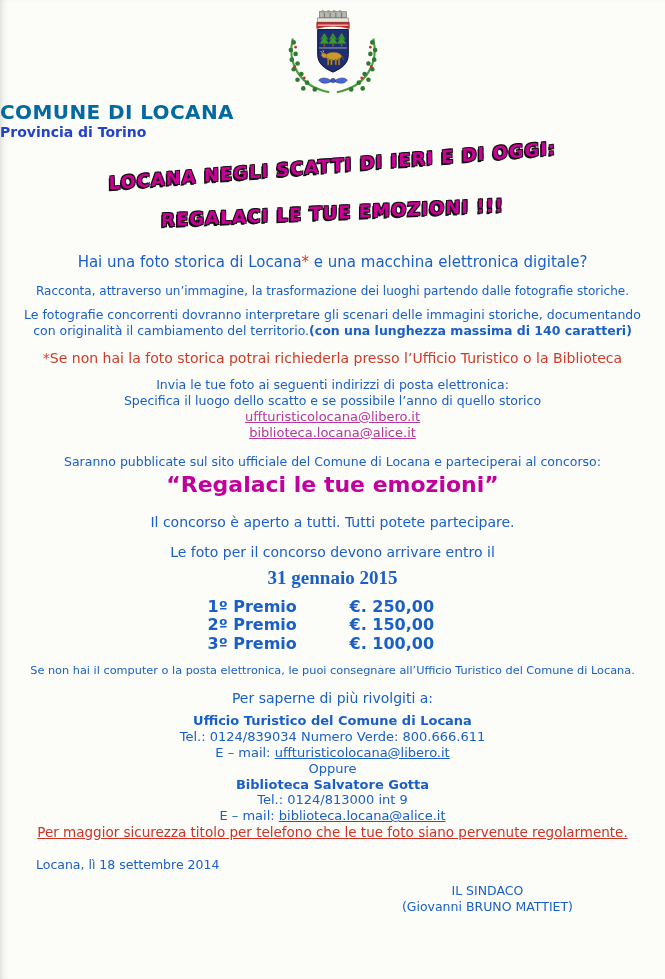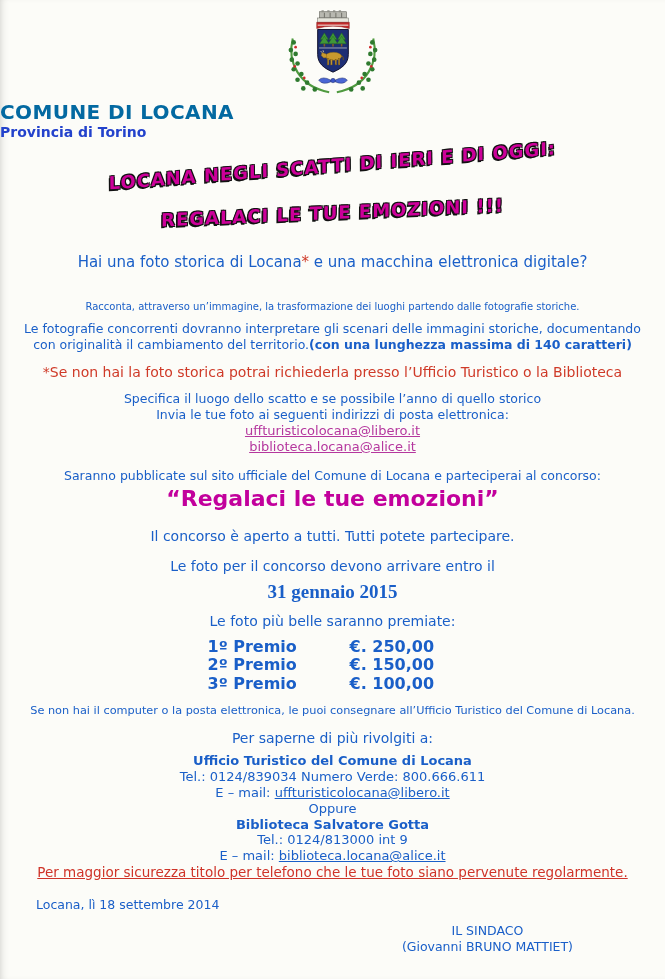--- a/index.html
+++ b/index.html
@@ -14,21 +14,21 @@
   .wrap{padding:0 14px;text-align:center;}
   .crest{display:block;margin:6px auto 0;}
   h1.muni{margin:3px 0 0;font-size:20px;font-weight:bold;color:#0369a1;letter-spacing:.4px;line-height:1.15;}
   h2.prov{margin:0;font-size:14px;font-weight:bold;color:#2342cc;line-height:1.2;}
   .wa{font-weight:bold;color:#cc0099;width:fit-content;margin:0 auto;letter-spacing:1px;
       text-shadow:-1.6px 1.8px 0 #111,1px 1px 0 #111,-1px -1px 0 #111,1px -1px 0 #111;}
   .wa1{font-size:18px;margin-top:14px;transform:rotate(-4.5deg) skewX(-4deg);}
   .wa2{font-size:18px;margin-top:26px;transform:rotate(-2.5deg) skewX(-3deg);}
   p{margin:0;}
   .question{margin-top:30px;font-size:15px;white-space:nowrap;}
-  .p1{margin-top:30px;font-size:10px;white-space:nowrap;text-align:center;}
+  .p1{margin-top:13px;font-size:12px;white-space:nowrap;text-align:center;}
   .p2{margin-top:9px;font-size:12.5px;line-height:1.3;}
   .bold{font-weight:bold;}
   .red{color:#cf3a28;}
   .rednote{margin-top:11px;font-size:14px;color:#cf3a28;white-space:nowrap;}
   .sendinfo{margin-top:11px;font-size:12.5px;line-height:1.25;}
   .maillink{color:#b5379e;text-decoration:underline;display:inline-block;font-size:13px;line-height:1.25;cursor:pointer;}
   .publish{margin-top:13px;font-size:12.5px;}
   .contest-title{margin-top:2px;font-size:22px;font-weight:bold;color:#c2009c;line-height:1.25;}
   .open{margin-top:15px;font-size:14px;}
   .deadline-intro{margin-top:14px;font-size:14px;}
@@ -160,33 +160,32 @@
 
     <p class="question"><span>Hai una foto storica di Locana</span><span class="red">*</span><span> e una macchina elettronica digitale?</span></p>
 
     <p class="p1">Racconta, attraverso un’immagine, la trasformazione dei luoghi partendo dalle fotografie storiche.</p>
 
     <p class="p2"><span>Le fotografie concorrenti dovranno interpretare gli scenari delle immagini storiche, documentando con originalità il cambiamento del territorio.</span><span class="bold">(con una lunghezza massima di 140 caratteri)</span></p>
 
     <p class="rednote">*Se non hai la foto storica potrai richiederla presso l’Ufficio Turistico o la Biblioteca</p>
 
     <div class="sendinfo">
+      <p>Invia le tue foto ai seguenti indirizzi di posta elettronica:</p>
       <p>Specifica il luogo dello scatto e se possibile l’anno di quello storico</p>
-      <p>Invia le tue foto ai seguenti indirizzi di posta elettronica:</p>
       <a class="maillink">uffturisticolocana@libero.it</a><br>
       <a class="maillink">biblioteca.locana@alice.it</a>
     </div>
 
     <p class="publish">Saranno pubblicate sul sito ufficiale del Comune di Locana e parteciperai al concorso:</p>
     <p class="contest-title">“Regalaci le tue emozioni”</p>
 
     <p class="open">Il concorso è aperto a tutti. Tutti potete partecipare.</p>
     <p class="deadline-intro">Le foto per il concorso devono arrivare entro il</p>
     <p class="deadline">31 gennaio 2015</p>
-    <p class="prizes-intro">Le foto più belle saranno premiate:</p>
 
     <div class="prizes">
       <div class="prize-row">
         <span class="pl">1º Premio</span>
         <span class="pa">€. 250,00</span>
       </div>
       <div class="prize-row">
         <span class="pl">2º Premio</span>
         <span class="pa">€. 150,00</span>
       </div>

